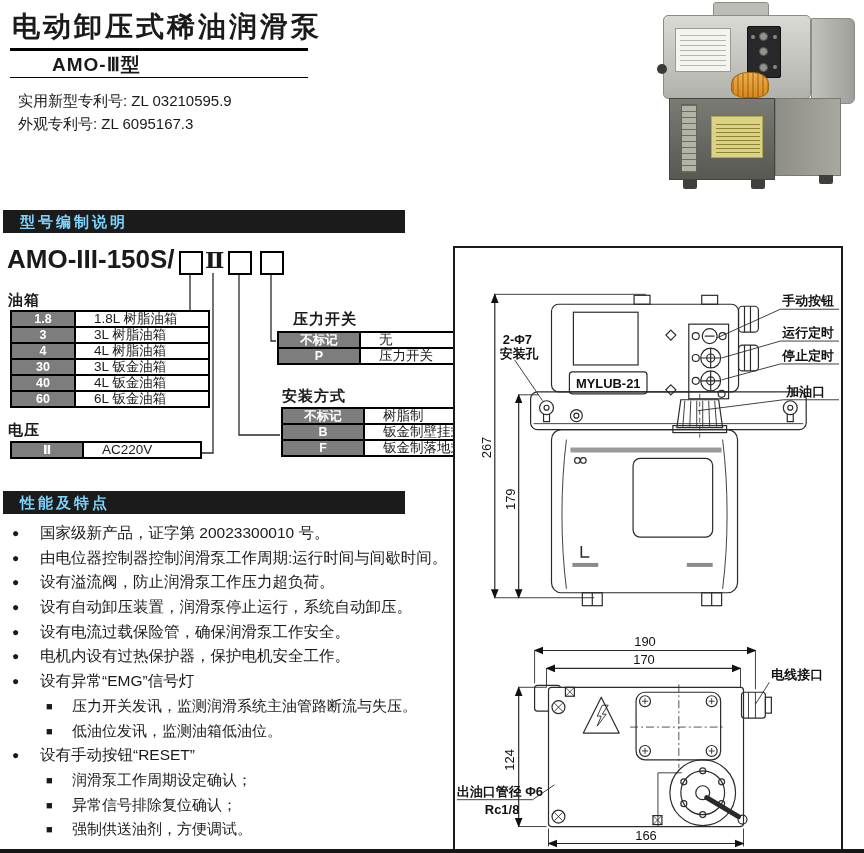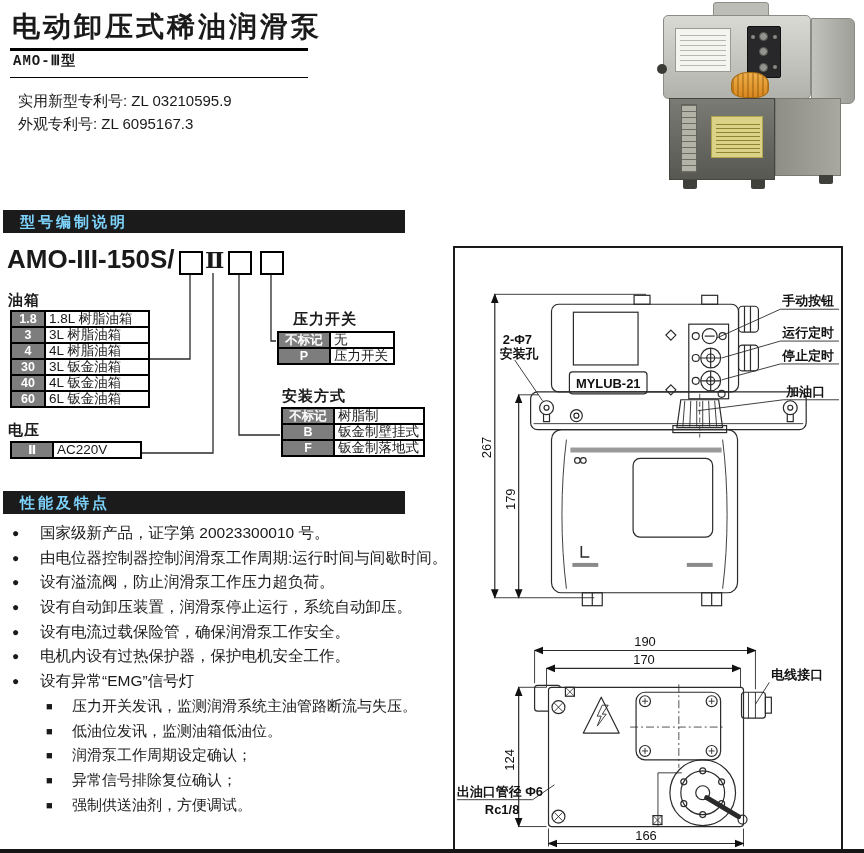--- a/index.html
+++ b/index.html
@@ -4,35 +4,35 @@
 <style>
   html,body{margin:0;padding:0;background:#e8e8e8;}
   .page{position:relative;width:864px;height:853px;background:#ffffff;overflow:hidden;
         font-family:"Liberation Sans","DejaVu Sans",sans-serif;color:#1a1a1a;}
   .abs{position:absolute;}
 
   
   .title{font-family:"Liberation Serif","DejaVu Serif",serif;font-size:28px;letter-spacing:3px;font-weight:600;}
   .rule-thick{background:#000;height:3px;}
   .rule-thin{background:#000;height:1px;}
-  .subtitle{font-family:Liberation Mono, monospace;font-size:14px;font-weight:bold;letter-spacing:1px;}
+  .subtitle{font-family:Liberation Sans, sans-serif;font-size:19px;font-weight:bold;letter-spacing:1px;margin-left:39px;}
   .celine{font-size:15px;line-height:22.5px;white-space:nowrap;}
 
   
   .bar{background:#1b1b1b;color:#7dd3fc;font-size:15px;font-weight:bold;letter-spacing:3px;
        height:23px;line-height:23px;padding-left:17px;box-sizing:border-box;}
 
   
   #model-section{left:0;top:210px;width:444px;height:262px;}
   .model-code{font-size:26px;font-weight:bold;letter-spacing:0px;white-space:nowrap;}
   .mbox{position:absolute;width:20px;height:20px;border:2px solid #000;background:#fff;}
   .msym{position:absolute;font-family:"Liberation Serif","DejaVu Serif",serif;font-size:23px;font-weight:bold;}
   .tlabel{font-size:15px;font-weight:bold;letter-spacing:1px;}
   table.ctab{border-collapse:collapse;font-size:13.5px;}
-  table.ctab td{border:2px solid #000;height:14px;padding:0 3px;line-height:14px;}
+  table.ctab td{border:2px solid #000;height:14px;padding:0 18px;line-height:14px;}
   table.ctab td.k{background:#7d7d7d;color:#fff;text-align:center;font-weight:bold;font-size:12.5px;}
   table.ctab td.v{background:#fff;white-space:nowrap;}
   .conn{pointer-events:none;}
 
   
   #features{left:0;top:485px;width:444px;height:365px;}
   #feature-list{list-style:none;margin:0;padding:0;font-size:15.5px;}
   #feature-list li{position:relative;height:24.7px;line-height:24.7px;padding-left:34px;white-space:nowrap;}
   #feature-list li.lv1::before{content:"●";position:absolute;left:6px;font-size:12px;}
   #feature-list li.lv2{padding-left:66px;font-size:15px;}
@@ -213,20 +213,21 @@
 
     <li class="lv1">国家级新产品，证字第 20023300010 号。</li>
         <li class="lv1">由电位器控制器控制润滑泵工作周期:运行时间与间歇时间。</li>
         <li class="lv1">设有溢流阀，防止润滑泵工作压力超负荷。</li>
         <li class="lv1">设有自动卸压装置，润滑泵停止运行，系统自动卸压。</li>
         <li class="lv1">设有电流过载保险管，确保润滑泵工作安全。</li>
         <li class="lv1">电机内设有过热保护器，保护电机安全工作。</li>
         <li class="lv1">设有异常“EMG”信号灯</li>
         <li class="lv2">压力开关发讯，监测润滑系统主油管路断流与失压。</li>
         <li class="lv2">低油位发讯，监测油箱低油位。</li>
+        <li class="lv1">设有手动按钮“RESET”</li>
         <li class="lv2">润滑泵工作周期设定确认；</li>
         <li class="lv2">异常信号排除复位确认；</li>
         <li class="lv2">强制供送油剂，方便调试。</li>
       </ul>
   </div>
 
 
   <div id="dim-frame" class="abs">
     <svg width="386" height="602" viewBox="0 0 388 604">
       <defs>

